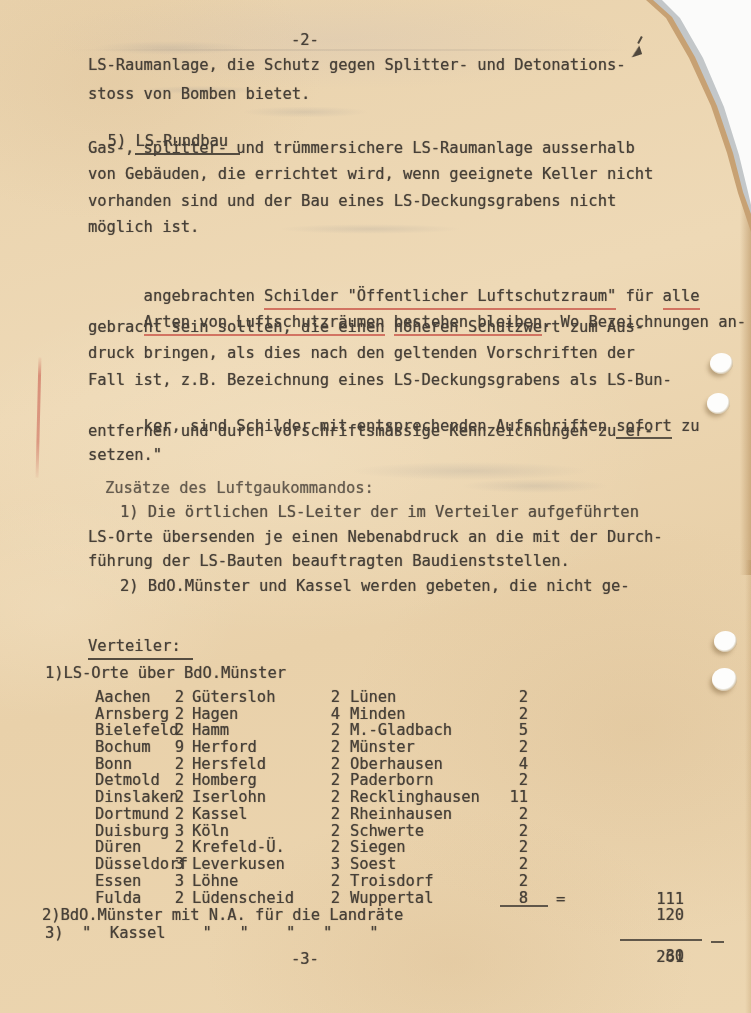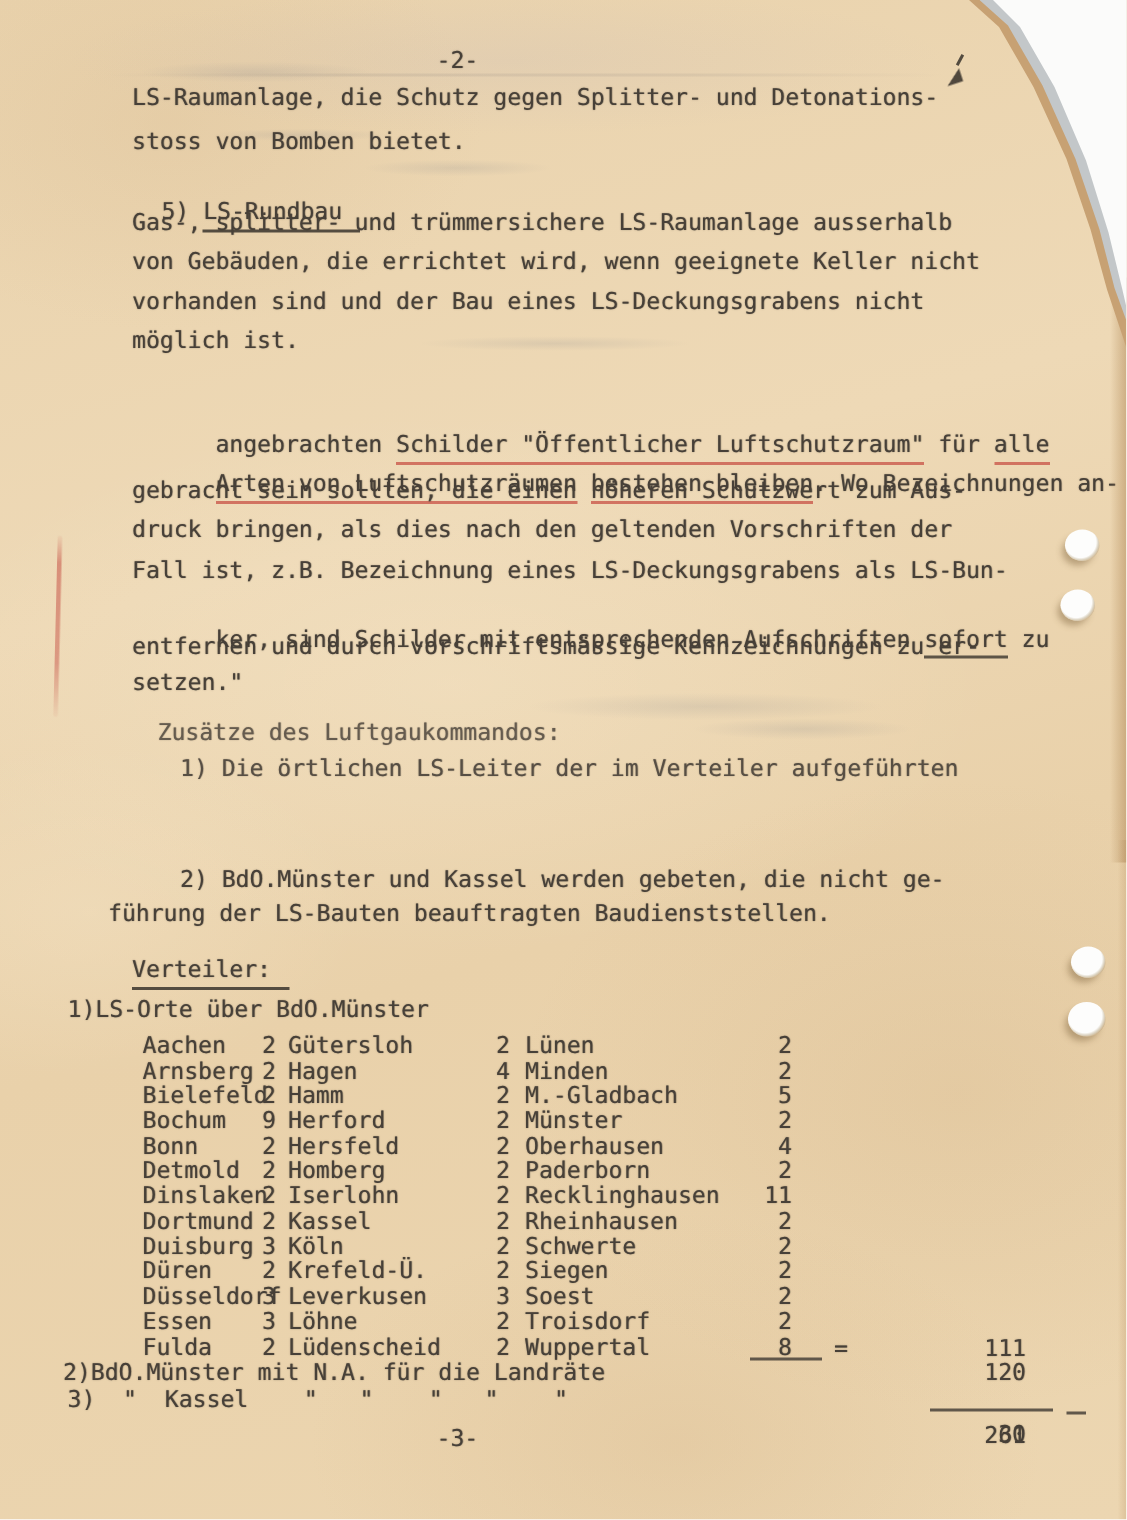--- a/index.html
+++ b/index.html
@@ -102,21 +102,22 @@
     <div class="line" style="top:343px;left:88px;">druck bringen, als dies nach den geltenden Vorschriften der</div>
     <div class="line" style="top:370px;left:88px;">Fall ist, z.B. Bezeichnung eines LS-Deckungsgrabens als LS-Bun-</div>
     <div class="line" style="top:396px;left:88px;">
       <span>ker, sind Schilder mit entsprechenden Aufschriften </span><span class="u-black">sofort</span><span> zu</span>
     </div>
     <div class="line" style="top:421px;left:88px;">entfernen und durch vorschriftsmässige Kennzeichnungen zu er-</div>
     <div class="line" style="top:445px;left:88px;">setzen."</div>
 
     <div class="line smudged" style="top:478px;left:105px;">Zusätze des Luftgaukommandos:</div>
     <div class="line soft" style="top:502px;left:120px;">1) Die örtlichen LS-Leiter der im Verteiler aufgeführten</div>
-    <div class="line" style="top:551px;left:72px;margin-top:48px;">führung der LS-Bauten beauftragten Baudienststellen.</div>
+    <div class="line" style="top:527px;left:88px;">LS-Orte übersenden je einen Nebenabdruck an die mit der Durch-</div>
+    <div class="line" style="top:551px;left:88px;">führung der LS-Bauten beauftragten Baudienststellen.</div>
     <div class="line" style="top:576px;left:120px;">2) BdO.Münster und Kassel werden gebeten, die nicht ge-</div>
 
     <div class="line" style="top:636px;left:88px;"><span class="heading-u">Verteiler:</span></div>
     <div class="line" style="top:663px;left:45px;">1)LS-Orte über BdO.Münster</div>
 
     <div class="vrow" style="top:689px;">
         <span class="vc-city1">Aachen</span>
         <span class="vc-n1">2</span>
         <span class="vc-city2">Gütersloh</span>
         <span class="vc-n2">2</span>

